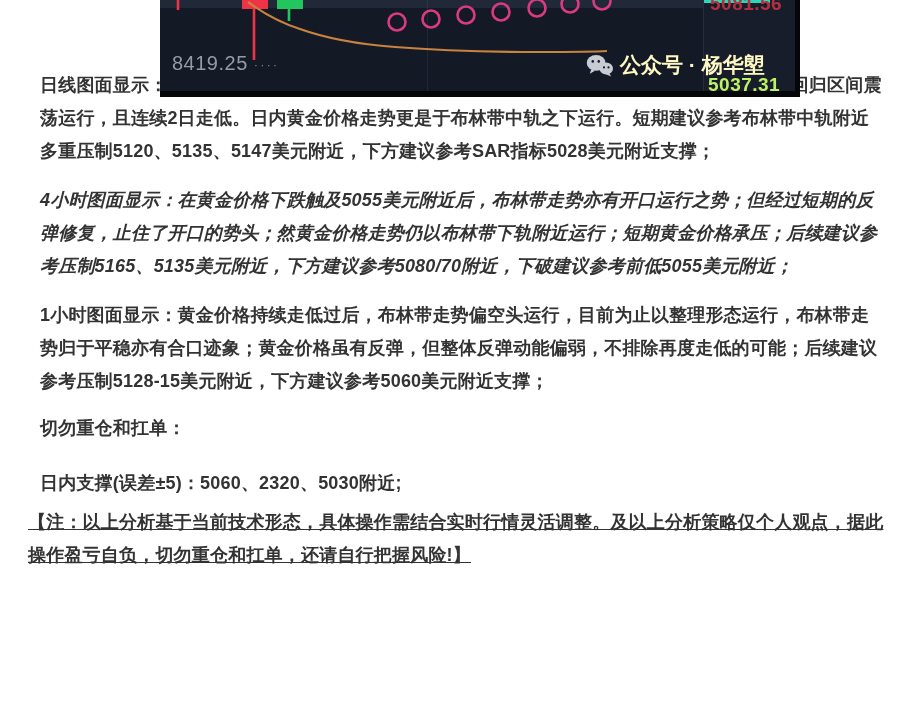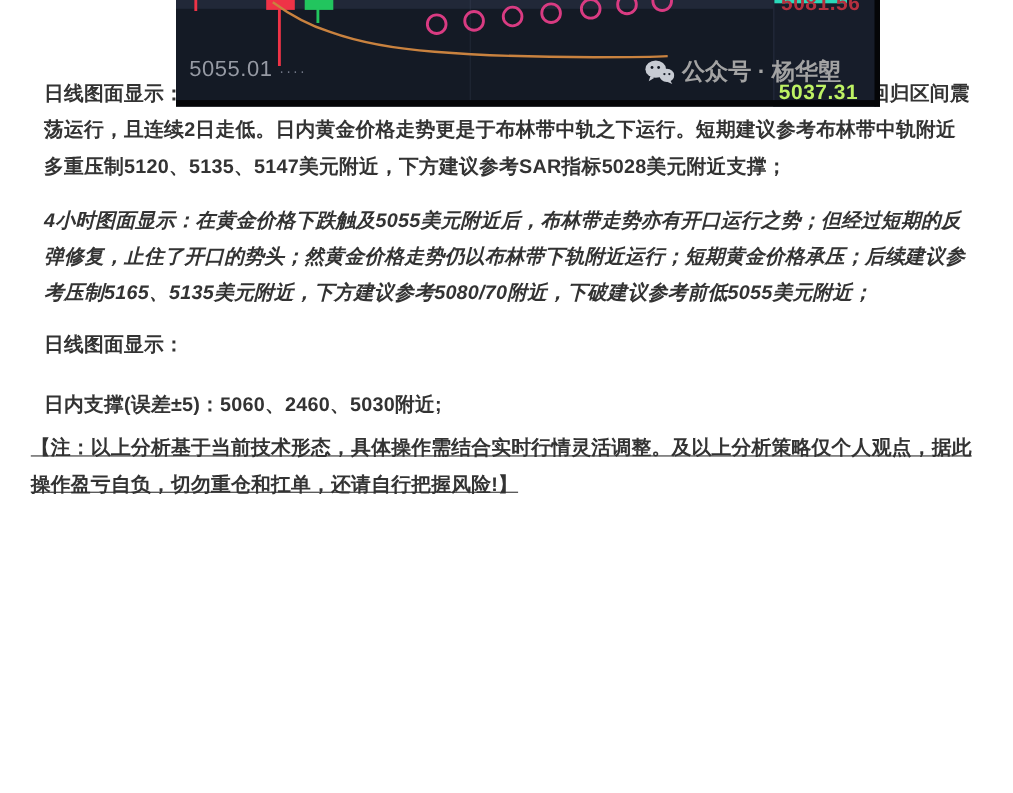--- a/index.html
+++ b/index.html
@@ -22,21 +22,21 @@
   .price-left .dots{font-size:13px;letter-spacing:2px;color:#7b8190;padding-top:2px;}
   .axis-panel{
     position:absolute;left:543px;top:0;width:92px;height:97px;
     background:#171d2a;border-left:1px solid #252c3d;
   }
   .teal-bar{position:absolute;left:0px;top:0;width:66px;height:3px;}
   .price-top{position:absolute;left:6px;top:-7px;font-size:19px;font-weight:600;letter-spacing:0.5px;}
   .price-bottom{position:absolute;left:4px;top:74px;font-size:19px;font-weight:600;letter-spacing:0.5px;}
   .watermark{
     position:absolute;left:426px;top:51px;display:flex;align-items:center;gap:7px;
-    color:#a3a3a3;font-size:21px;font-weight:600;white-space:nowrap;z-index:3;
+    color:#fef9c3;font-size:21px;font-weight:600;white-space:nowrap;z-index:3;
   }
   .black-bottom{position:absolute;left:0;bottom:0;width:640px;height:6px;background:#050608;}
   .black-right{position:absolute;right:0;top:0;width:5px;height:97px;background:#050608;}
   
   .article p{
     margin:0 0 0 40px;width:846px;
     color:#333333;font-size:18px;line-height:33px;
     font-weight:600;letter-spacing:0.2px;
   }
   .p1{margin-top:69px !important;}
@@ -65,21 +65,21 @@
       <circle cx="306" cy="15" r="8.5" fill="none" stroke="#d93b82" stroke-width="2.6"></circle>
       <circle cx="341" cy="12" r="8.5" fill="none" stroke="#d93b82" stroke-width="2.6"></circle>
       <circle cx="377" cy="8" r="8.5" fill="none" stroke="#d93b82" stroke-width="2.6"></circle>
       <circle cx="410" cy="4" r="8.5" fill="none" stroke="#d93b82" stroke-width="2.6"></circle>
       <circle cx="442" cy="1" r="8.5" fill="none" stroke="#d93b82" stroke-width="2.6"></circle>
     </svg>
 
   <div class="gridline" style="left:267px;"></div>
 
   <div class="price-left">
-    <span>5055.01</span>
+    <span>8419.25</span>
     <span class="dots">····</span>
   </div>
 
   <div class="axis-panel">
     <div class="teal-bar" id="teal-bar" style="background: rgb(43, 217, 186);"></div>
     <div class="price-top" id="price-top" style="color: rgb(180, 48, 63);">5081.56</div>
     <div class="price-bottom" id="price-bottom" style="color: #bef264;">5037.31</div>
   </div>
 
   <div class="watermark">
@@ -96,16 +96,17 @@
     <span>公众号 · 杨华塱</span>
   </div>
 
   <div class="black-bottom"></div>
   <div class="black-right"></div>
 </div>
 
 <div class="article">
   <p class="p1">日线图面显示：黄金价格持续震荡运行走势，在上涨触及5238美元附近承压后，后续走势再度回归区间震荡运行，且连续2日走低。日内黄金价格走势更是于布林带中轨之下运行。短期建议参考布林带中轨附近多重压制5120、5135、5147美元附近，下方建议参考SAR指标5028美元附近支撑；</p>
   <p class="p2">4小时图面显示：在黄金价格下跌触及5055美元附近后，布林带走势亦有开口运行之势；但经过短期的反弹修复，止住了开口的势头；然黄金价格走势仍以布林带下轨附近运行；短期黄金价格承压；后续建议参考压制5165、5135美元附近，下方建议参考5080/70附近，下破建议参考前低5055美元附近；</p>
-  <p class="p4">日线图面显示：</p>
-  <p class="p6">日内支撑(误差±5)：5060、2460、5030附近;</p>
+  <p class="p3">1小时图面显示：黄金价格持续走低过后，布林带走势偏空头运行，目前为止以整理形态运行，布林带走势归于平稳亦有合口迹象；黄金价格虽有反弹，但整体反弹动能偏弱，不排除再度走低的可能；后续建议参考压制5128-15美元附近，下方建议参考5060美元附近支撑；</p>
+  <p class="p4">切勿重仓和扛单：</p>
+  <p class="p6">日内支撑(误差±5)：5060、2320、5030附近;</p>
   <p class="p7">【注：以上分析基于当前技术形态，具体操作需结合实时行情灵活调整。及以上分析策略仅个人观点，据此操作盈亏自负，切勿重仓和扛单，还请自行把握风险!】</p>
 </div>
 
 </body></html>

